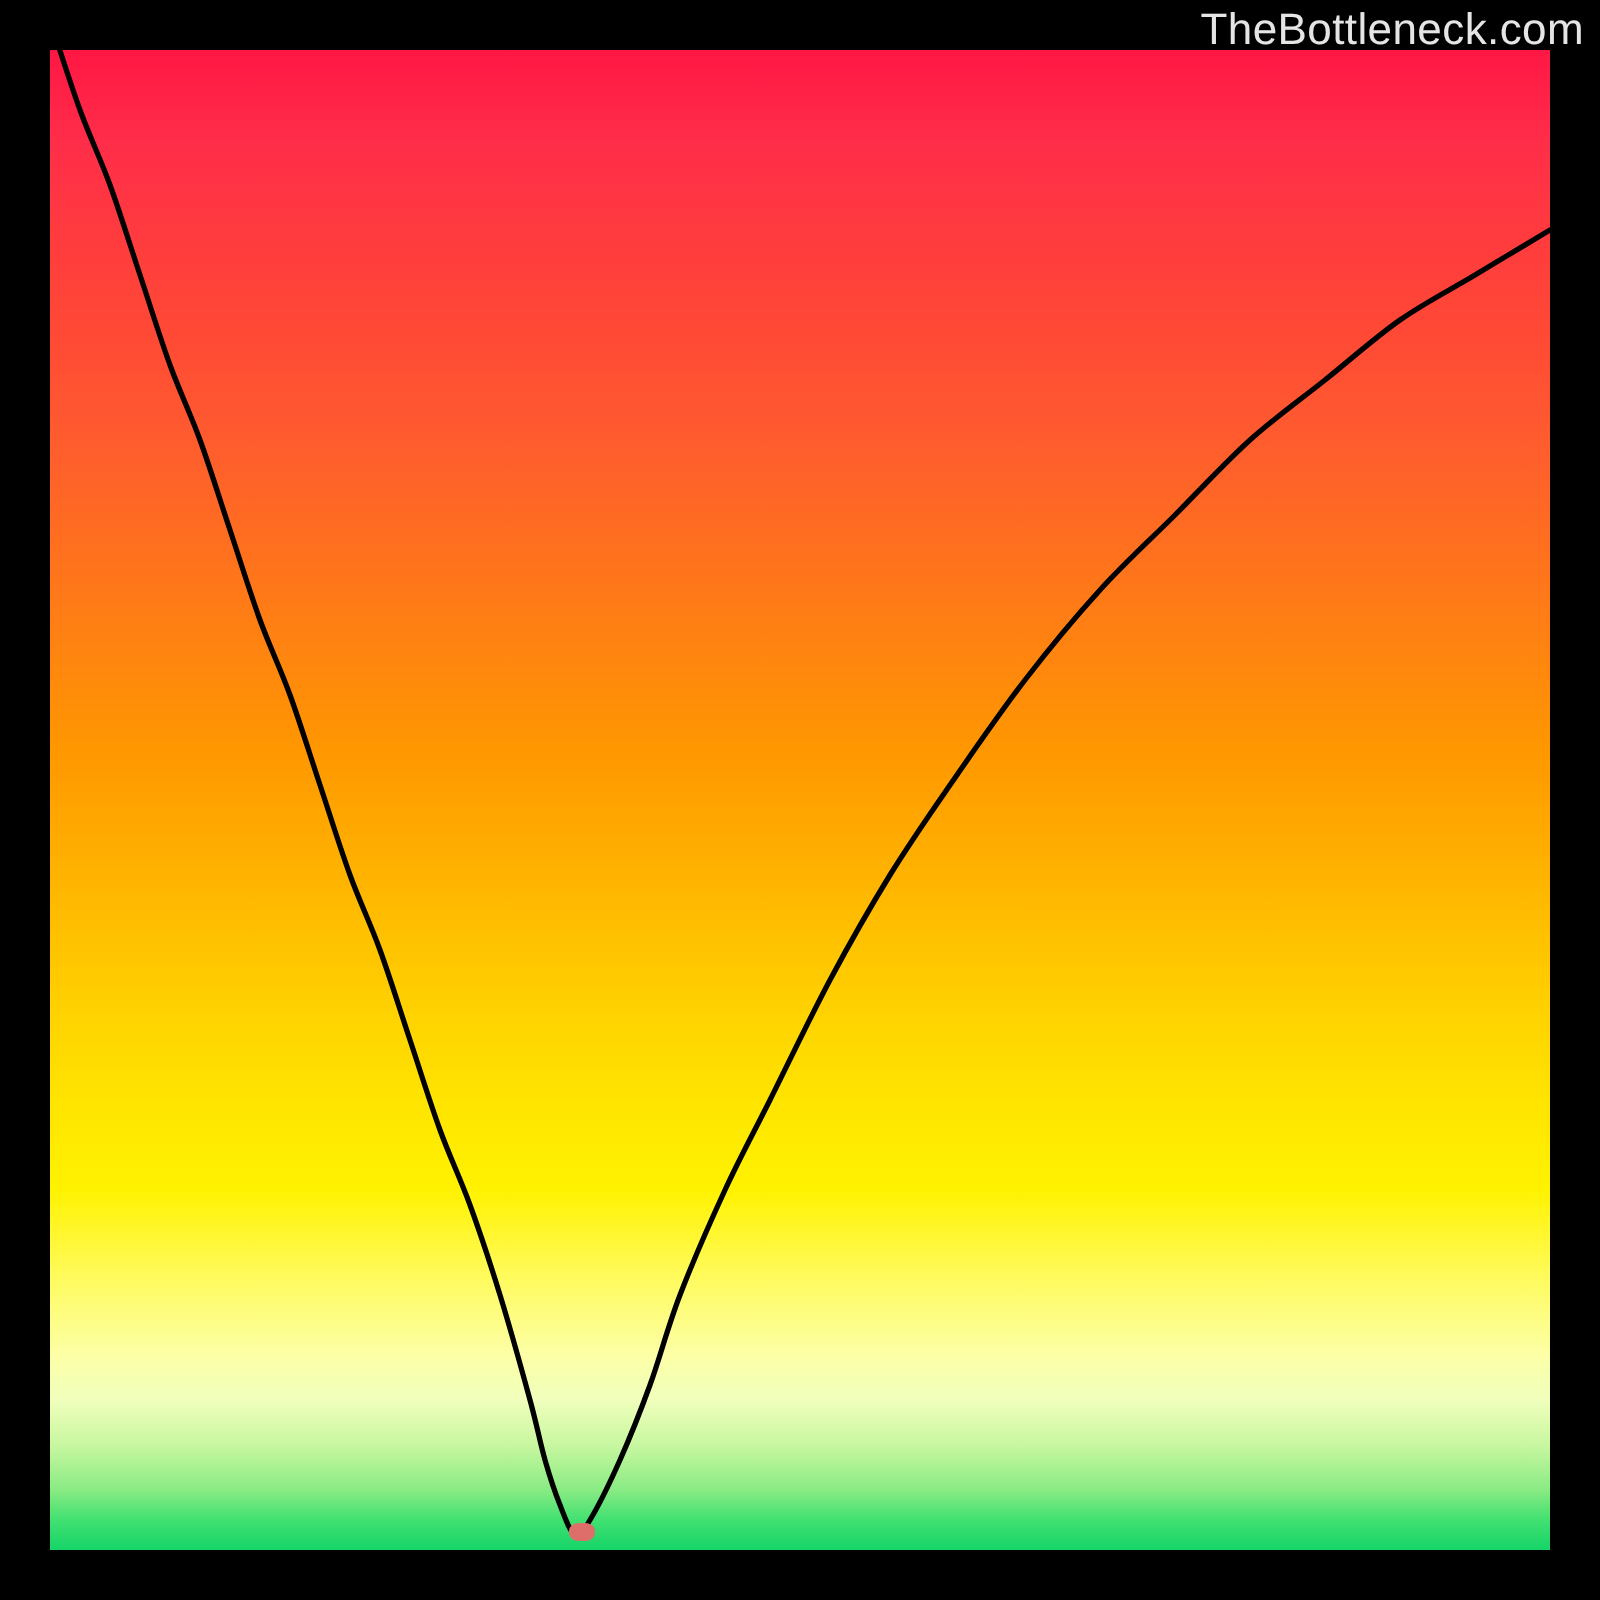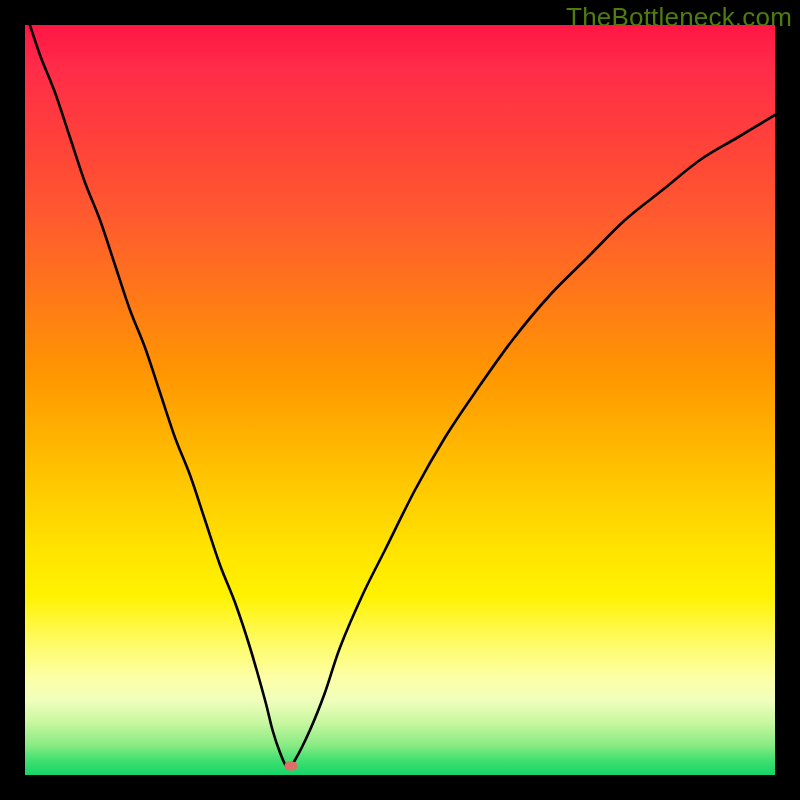--- a/index.html
+++ b/index.html
@@ -7,22 +7,22 @@
   .frame {
     position: relative;
     width: 800px;
     height: 800px;
     background: #000;
   }
   .watermark {
     position: absolute;
     top: 2px;
     right: 8px;
-    color: #4d7c0f;
-    font-size: 26px;
+    color: #e5e5e5;
+    font-size: 22px;
     font-weight: 500;
     letter-spacing: 0.2px;
     z-index: 30;
   }
   .plot {
     position: absolute;
     left: 25px;
     top: 25px;
     width: 750px;
     height: 750px;

